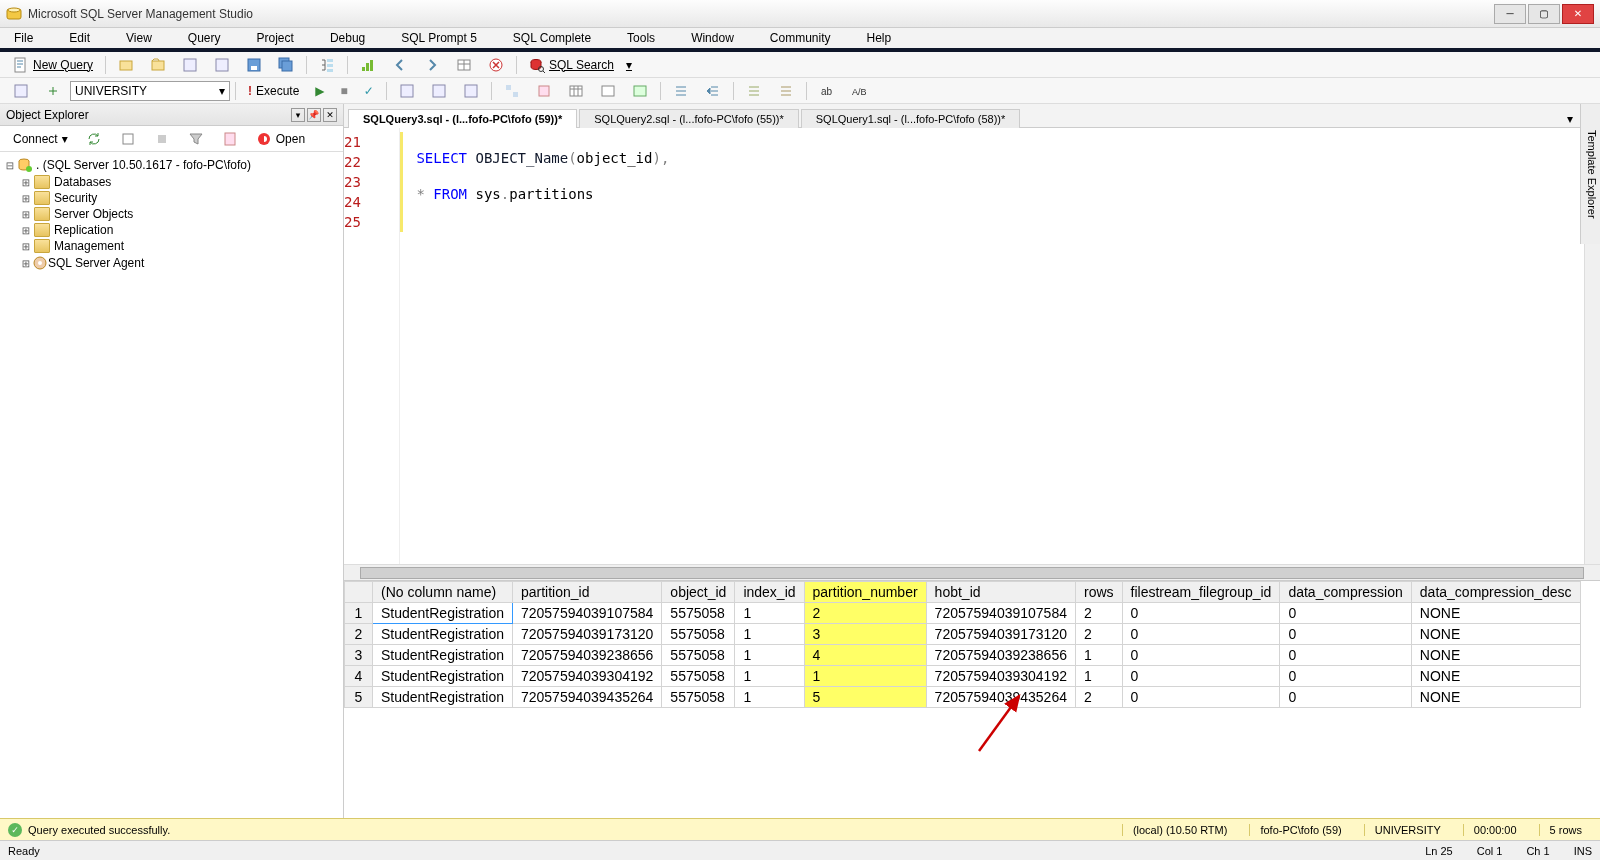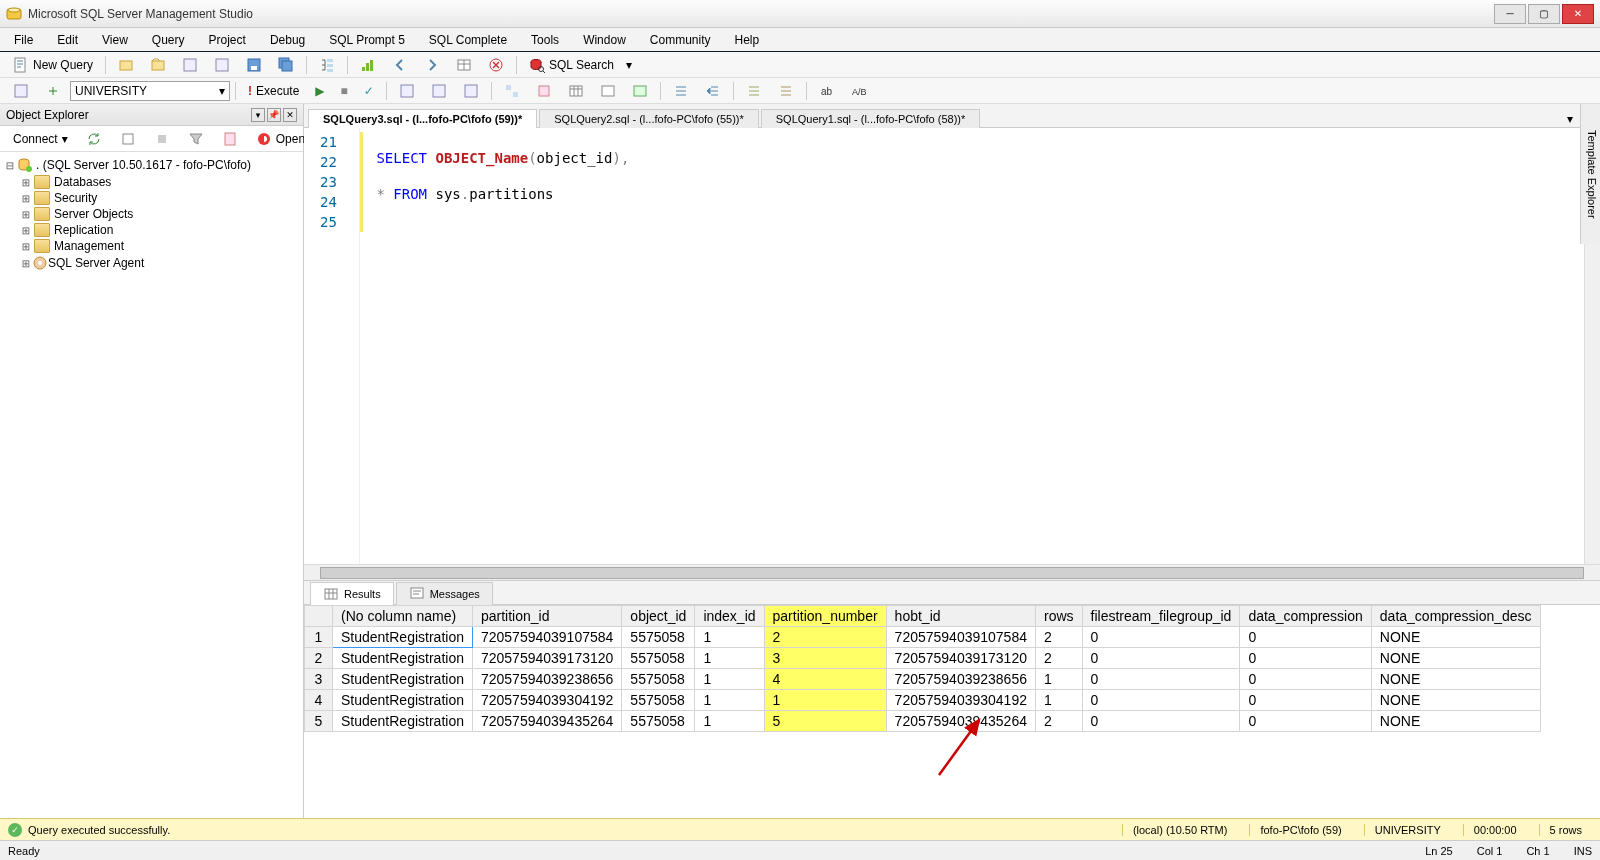--- a/index.html
+++ b/index.html
@@ -3,52 +3,52 @@
 <meta charset="utf-8">
 <style>
 * { box-sizing: border-box; margin: 0; padding: 0; }
 body { font-family: "Segoe UI", Tahoma, sans-serif; font-size: 12px; background: #fff; overflow: hidden; width: 1600px; height: 860px; }
 .titlebar { height: 28px; background: linear-gradient(#fdfdfd,#e8e8e8); border-bottom: 1px solid #ccc; display: flex; align-items: center; padding: 0 6px; }
 .titlebar .icon { width: 16px; height: 16px; margin-right: 6px; display: inline-flex; align-items: center; justify-content: center; }
 .titlebar .title { flex: 1; color: #333; }
 .winbtns { display: flex; gap: 2px; }
 .winbtn { width: 32px; height: 20px; background: #e6e6e6; border: 1px solid #aaa; display: flex; align-items: center; justify-content: center; font-size: 10px; }
 .winbtn.close { background: #e04343; color: #fff; border-color: #b02020; }
-.menubar { height: 24px; background: #f3f3f3; border-bottom: 1px solid #0f172a; display: flex; align-items: center; padding: 0 6px; gap: 8px; }
+.menubar { height: 24px; background: #f3f3f3; border-bottom: 4px solid #0f172a; display: flex; align-items: center; padding: 0 6px; gap: 20px; }
 .menubar .menu { padding: 3px 8px; cursor: default; }
-.toolbar { height: 26px; background: #f7f7f7; border-bottom: 1px solid #ddd; display: flex; align-items: center; padding: 0 6px; gap: 2px; }
+.toolbar { height: 26px; background: #f7f7f7; border-bottom: 1px solid #ddd; display: flex; align-items: center; padding: 0 6px; gap: 2px; text-decoration: underline; }
 .tbtn { padding: 2px 6px; display: inline-flex; align-items: center; gap: 4px; border: 1px solid transparent; cursor: default; }
 .sep { width: 1px; height: 18px; background: #ccc; margin: 0 3px; }
 .toolbar2 { height: 26px; background: #f7f7f7; border-bottom: 1px solid #ddd; display: flex; align-items: center; padding: 0 6px; gap: 2px; }
 .dbselect { width: 160px; height: 20px; border: 1px solid #a0a0a0; background: #fff; padding: 0 4px; display: flex; align-items: center; justify-content: space-between; }
 .workspace { display: flex; height: calc(860px - 28px - 24px - 26px - 26px - 22px - 20px); }
-.object-explorer { width: 304px; border-right: 1px solid #ccc; display: flex; flex-direction: column; background: #fff; }
+.object-explorer { width: 344px; border-right: 1px solid #ccc; display: flex; flex-direction: column; background: #fff; }
 .oe-header { height: 22px; background: linear-gradient(#f0f0f0,#e4e4e4); border-bottom: 1px solid #ccc; display: flex; align-items: center; padding: 0 6px; }
 .oe-header .t { flex: 1; }
 .oe-header .ctl { width: 14px; height: 14px; margin-left: 2px; border: 1px solid #999; display: flex; align-items: center; justify-content: center; font-size: 9px; }
 .oe-connect { height: 26px; border-bottom: 1px solid #ddd; display: flex; align-items: center; padding: 0 6px; gap: 4px; }
 .oe-tree { flex: 1; padding: 4px 2px; overflow: auto; }
 .tree-node { display: flex; align-items: center; padding: 1px 0; }
 .tree-node .toggle { width: 12px; text-align: center; color: #555; font-size: 10px; }
 .tree-node .ficon { width: 16px; height: 14px; margin: 0 4px 0 2px; }
 .folder { background: linear-gradient(#f9e19a,#e7c460); border: 1px solid #c9a63d; border-radius: 1px; }
 .main { flex: 1; display: flex; flex-direction: column; position: relative; }
 .tabstrip { height: 24px; background: #f3f3f3; border-bottom: 1px solid #ccc; display: flex; align-items: flex-end; padding: 0 4px; }
 .tab { padding: 3px 14px; border: 1px solid #ccc; border-bottom: none; background: #ececec; margin-right: 2px; font-size: 11px; position: relative; top: 1px; }
 .tab.active { background: #fff; font-weight: bold; }
 .tabstrip .spacer { flex: 1; }
 .tabctl { width: 16px; height: 16px; margin-left: 2px; display: flex; align-items: center; justify-content: center; }
 .editor-area { flex: 1; display: flex; flex-direction: column; overflow: hidden; }
 .code-pane { flex: 1; display: flex; overflow: hidden; background: #fff; position: relative; }
-.gutter { width: 56px; background: #fff; border-right: 1px solid #eee; text-align: center; padding: 4px 6px 4px 0; font-family: Consolas, monospace; font-size: 14px; color: #0369a1; }
+.gutter { width: 56px; background: #fff; border-right: 1px solid #eee; text-align: left; padding: 4px 6px 4px 0; font-family: Consolas, monospace; font-size: 14px; color: #b91c1c; }
 .gutter .ln { height: 20px; line-height: 20px; }
 .code { flex: 1; padding: 4px 8px; font-family: Consolas, monospace; font-size: 14px; white-space: pre; }
 .code .line { height: 20px; line-height: 20px; }
 .kw { color: #0000ff; }
-.fn { color: #b91c1c; font-weight: bold; }
+.fn { color: #0f172a; }
 .sys { color: #000000; }
 .str { color: #a31515; }
 .op { color: #808080; }
 .yellow-marker { position: absolute; left: 56px; top: 4px; width: 3px; background: #f7e96b; }
 .scroll-h { height: 16px; background: #f0f0f0; border-top: 1px solid #ddd; position:relative; }
 .scroll-h .thumb { position:absolute; left: 16px; right: 16px; top: 2px; height: 12px; background: #d0d0d0; border: 1px solid #aaa; }
 .results-area { height: 238px; display: flex; flex-direction: column; border-top: 1px solid #ccc; }
 .results-tabs { height: 24px; background: #f3f3f3; display: flex; align-items: flex-end; padding: 0 6px; border-bottom: 1px solid #ccc; }
 .rtab { padding: 3px 12px; border: 1px solid #ccc; border-bottom: none; background: #ececec; margin-right: 2px; display: flex; align-items: center; gap: 5px; font-size: 11px; position:relative; top:1px; }
 .rtab.active { background: #fff; }
@@ -423,36 +423,20 @@
         </div>
         <div style="width:16px;background:#f0f0f0;border-left:1px solid #ddd;position:relative">
           <div style="position:absolute;top:16px;left:2px;right:2px;height:40px;background:#d0d0d0;border:1px solid #aaa"></div>
         </div>
       </div>
       <div class="scroll-h">
           <div class="thumb"></div>
         </div>
 
       <div class="results-area">
-        <div class="results-tabs">
-          <div class="rtab active">
-            <svg class="i" viewBox="0 0 16 16">
-                <rect x="2" y="3" width="12" height="10" fill="#fff" stroke="#888"></rect>
-                <path d="M2 7h12M6 3v10M10 3v10" stroke="#888"></path>
-              </svg>
-            <span>Results</span>
-          </div>
-          <div class="rtab">
-            <svg class="i" viewBox="0 0 16 16">
-                <rect x="2" y="2" width="12" height="10" fill="#fff" stroke="#888"></rect>
-                <path d="M4 5h8M4 8h6" stroke="#888"></path>
-              </svg>
-            <span>Messages</span>
-          </div>
-        </div>
         <div class="grid-wrap">
           <table class="grid">
             <thead>
                 <tr id="grid-head">
                   <th style="width: 28px;"></th>
                   <th>(No column name)</th>
                   <th>partition_id</th>
                   <th>object_id</th>
                   <th>index_id</th>
                   <th class="highlight-col">partition_number</th>

